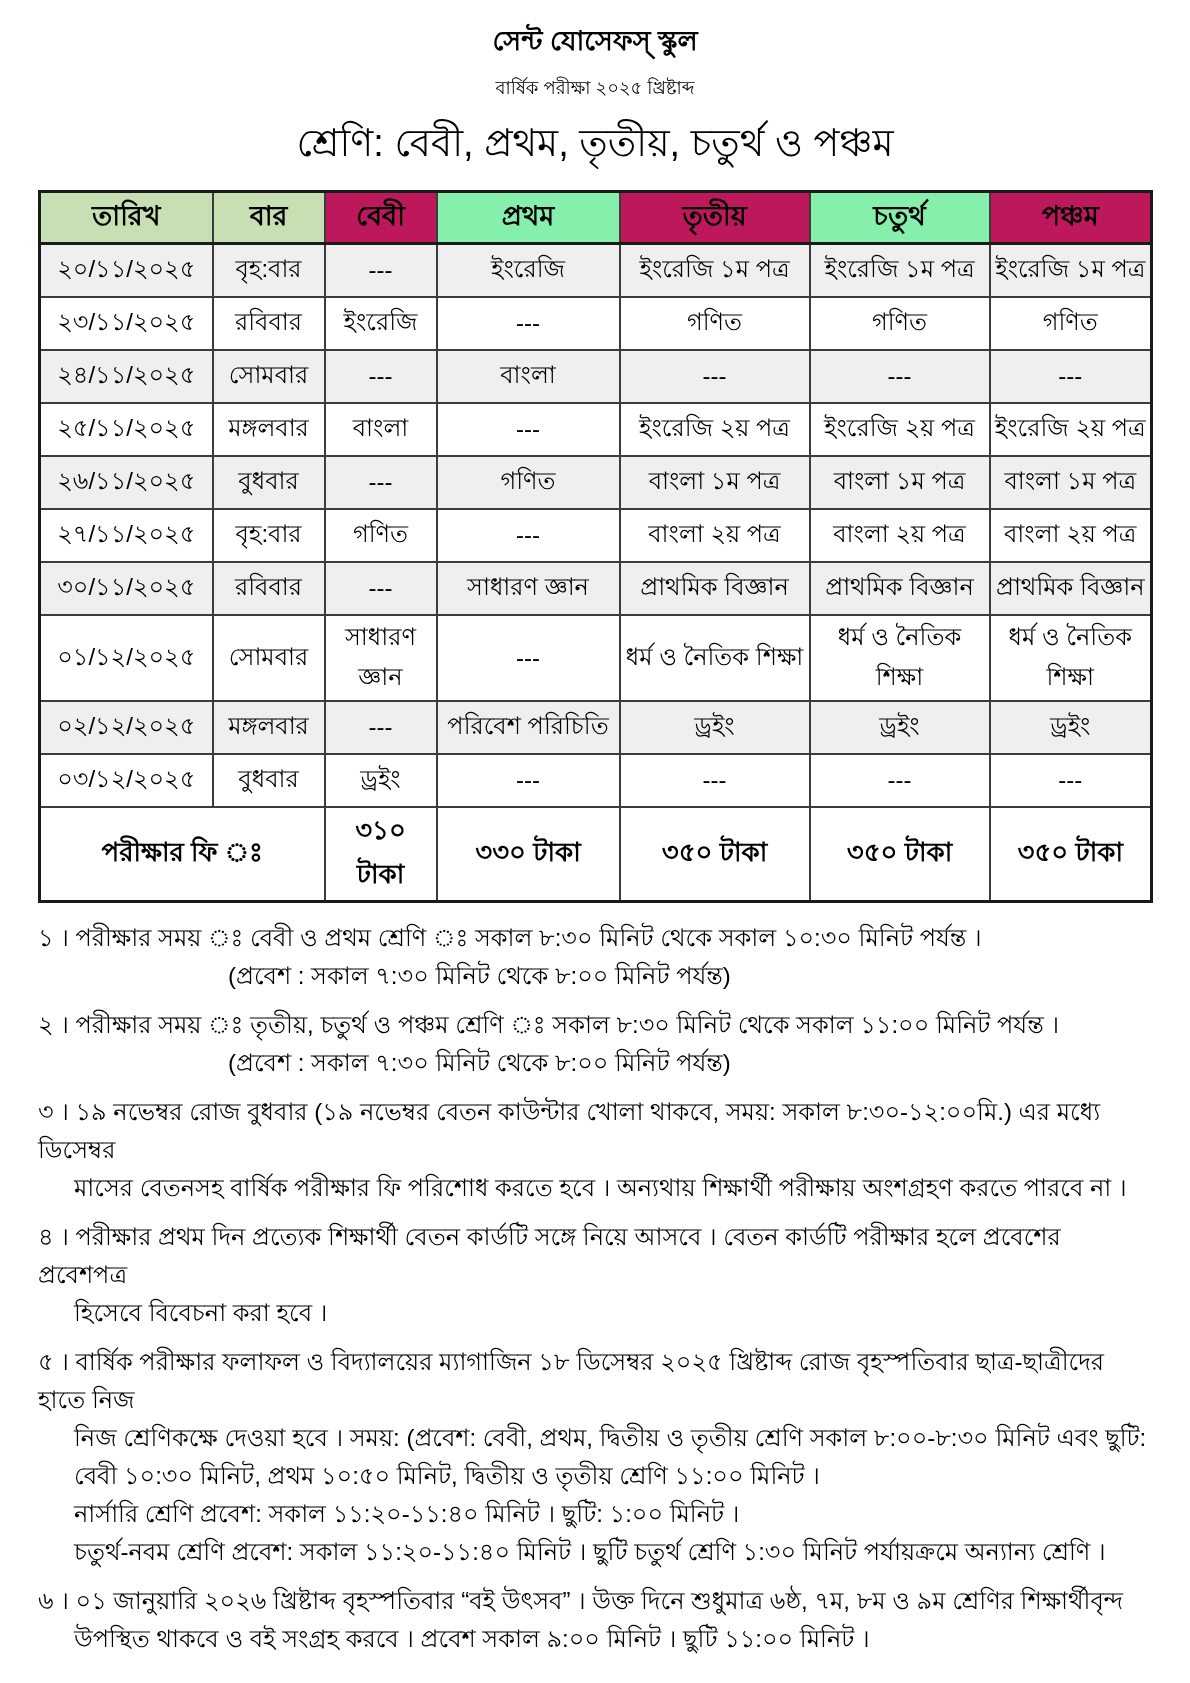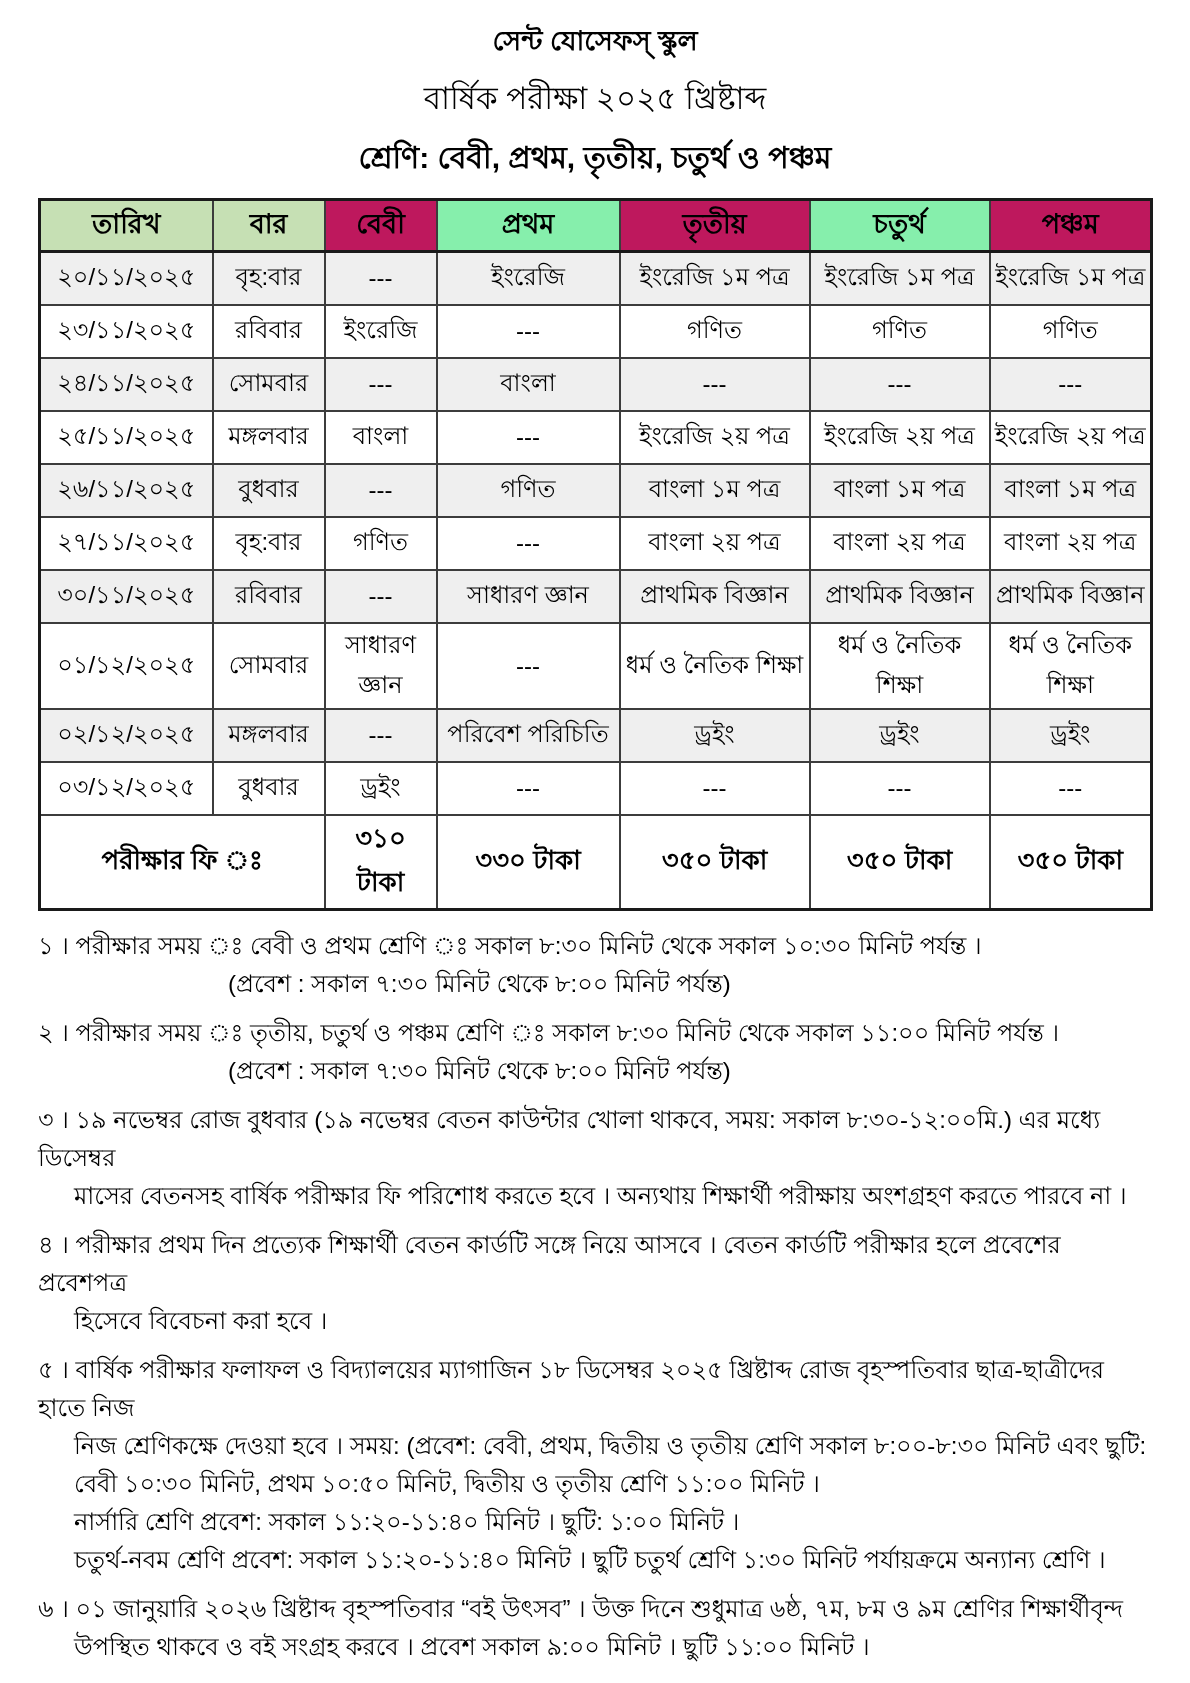--- a/index.html
+++ b/index.html
@@ -7,22 +7,22 @@
   body {
     width: 1190px; height: 1683px;
     font-family: "Liberation Sans", sans-serif;
     color: #000;
     overflow: hidden;
   }
   .page { padding: 20px 38px 0 38px; }
 
   .title { text-align: center; }
   .t1 { font-size: 27px; font-weight: bold; }
-  .t2 { font-size: 31px; margin-top: 9px; }
-  .t3 { font-size: 30px; font-weight: bold; margin-top: 8px; }
+  .t2 { font-size: 18px; margin-top: 9px; }
+  .t3 { font-size: 38px; font-weight: normal; margin-top: 8px; }
 
   table.sched {
     border-collapse: collapse;
     width: 1112px;
     margin-top: 13px;
     border: 3px solid #1a1a1a;
     table-layout: fixed;
   }
   .sched th, .sched td {
     border: 2px solid #3c3c3c;

